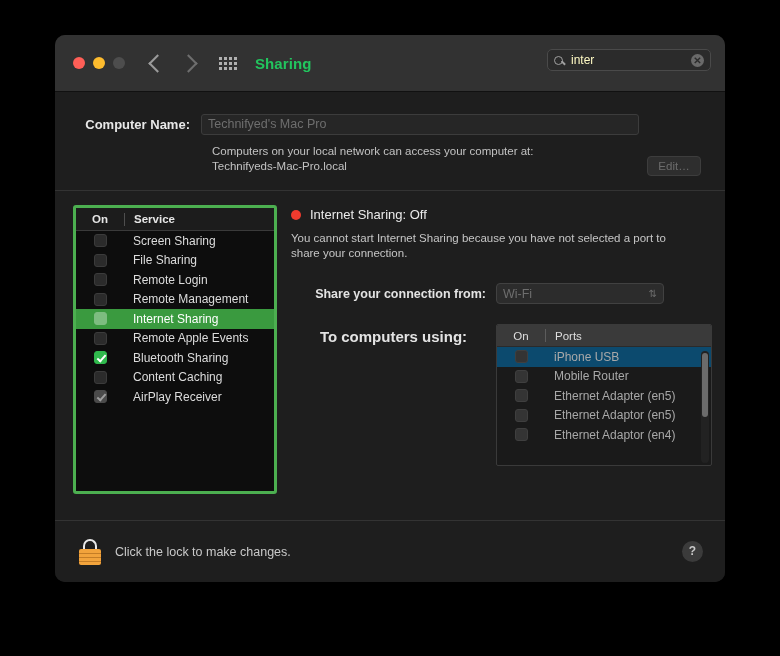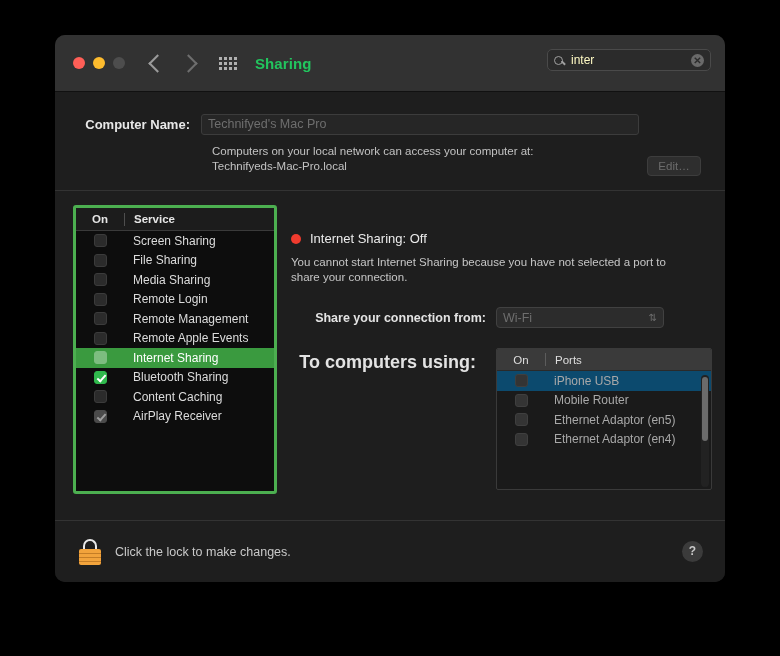--- a/index.html
+++ b/index.html
@@ -260,21 +260,21 @@
   }
   .srv-label {
     color: #dcdcdc;
     font-size: 12px;
     padding-left: 9px;
   }
   .srv-row.sel .srv-label { color: #ffffff; }
 
   
   .detail { flex: 1; padding-top: 2px; }
-  .status-row { display: flex; align-items: center; gap: 9px; margin-top: 24px; }
+  .status-row { display: flex; align-items: center; gap: 9px; }
   .dot-red {
     width: 10px; height: 10px;
     border-radius: 50%;
     background: #f03b2e;
     flex: none;
   }
   .status-txt { color: #ebebeb; font-size: 13px; }
   .status-desc {
     color: #c6c6c6;
     font-size: 11.5px;
@@ -309,25 +309,25 @@
   .select-val { color: #6e6e6e; font-size: 12.5px; flex: 1; }
   .select-arrow { color: #6e6e6e; font-size: 10px; line-height: 10px; }
 
   .ports-row {
     display: flex;
     align-items: flex-start;
     margin-top: 20px;
   }
   .ports-label {
     color: #e3e3e3;
-    font-size: 18px;
-    font-weight: bold;
-    text-align: right;
+    font-size: 15px;
+    font-weight: bold;
+    text-align: center;
     width: 205px;
-    padding-right: 20px;
+    padding-right: 0;
     padding-top: 4px;
   }
   .ports-tbl {
     width: 216px;
     height: 142px;
     background: #1a1a1a;
     border: 1px solid #3a3a3a;
     border-radius: 2px;
     overflow: hidden;
     position: relative;
@@ -522,54 +522,48 @@
             <div class="srv-label">Screen Sharing</div>
           </div>
 
           <div class="srv-row">
             <div class="cbcell">
                 <span class="cb"></span>
               </div>
             <div class="srv-label">File Sharing</div>
           </div>
 
+
+
           <div class="srv-row">
             <div class="cbcell">
                 <span class="cb"></span>
               </div>
-            <div class="srv-label">Media Sharing</div>
-          </div>
-
+            <div class="srv-label">Remote Login</div>
+          </div>
 
           <div class="srv-row">
             <div class="cbcell">
                 <span class="cb"></span>
               </div>
-            <div class="srv-label">Remote Login</div>
+            <div class="srv-label">Remote Management</div>
+          </div>
+
+          <div class="srv-row sel">
+            <div class="cbcell">
+                <span class="cb hl"></span>
+              </div>
+            <div class="srv-label">Internet Sharing</div>
           </div>
 
           <div class="srv-row">
             <div class="cbcell">
                 <span class="cb"></span>
               </div>
-            <div class="srv-label">Remote Management</div>
-          </div>
-
-          <div class="srv-row">
-            <div class="cbcell">
-                <span class="cb"></span>
-              </div>
             <div class="srv-label">Remote Apple Events</div>
-          </div>
-
-          <div class="srv-row sel">
-            <div class="cbcell">
-                <span class="cb hl"></span>
-              </div>
-            <div class="srv-label">Internet Sharing</div>
           </div>
 
           <div class="srv-row">
             <div class="cbcell">
                 <span class="cb on"></span>
               </div>
             <div class="srv-label">Bluetooth Sharing</div>
           </div>
 
           <div class="srv-row">
@@ -623,20 +617,26 @@
                 <div class="port-label">iPhone USB</div>
               </div>
 
               <div class="port-row">
                 <div class="cbcell">
                     <span class="pcb"></span>
                   </div>
                 <div class="port-label">Mobile Router</div>
               </div>
 
+              <div class="port-row">
+                <div class="cbcell">
+                    <span class="pcb"></span>
+                  </div>
+                <div class="port-label">Ethernet Adapter (en5)</div>
+              </div>
 
 
               <div class="port-row">
                 <div class="cbcell">
                     <span class="pcb"></span>
                   </div>
                 <div class="port-label">Ethernet Adaptor (en5)</div>
               </div>
 
               <div class="port-row">

